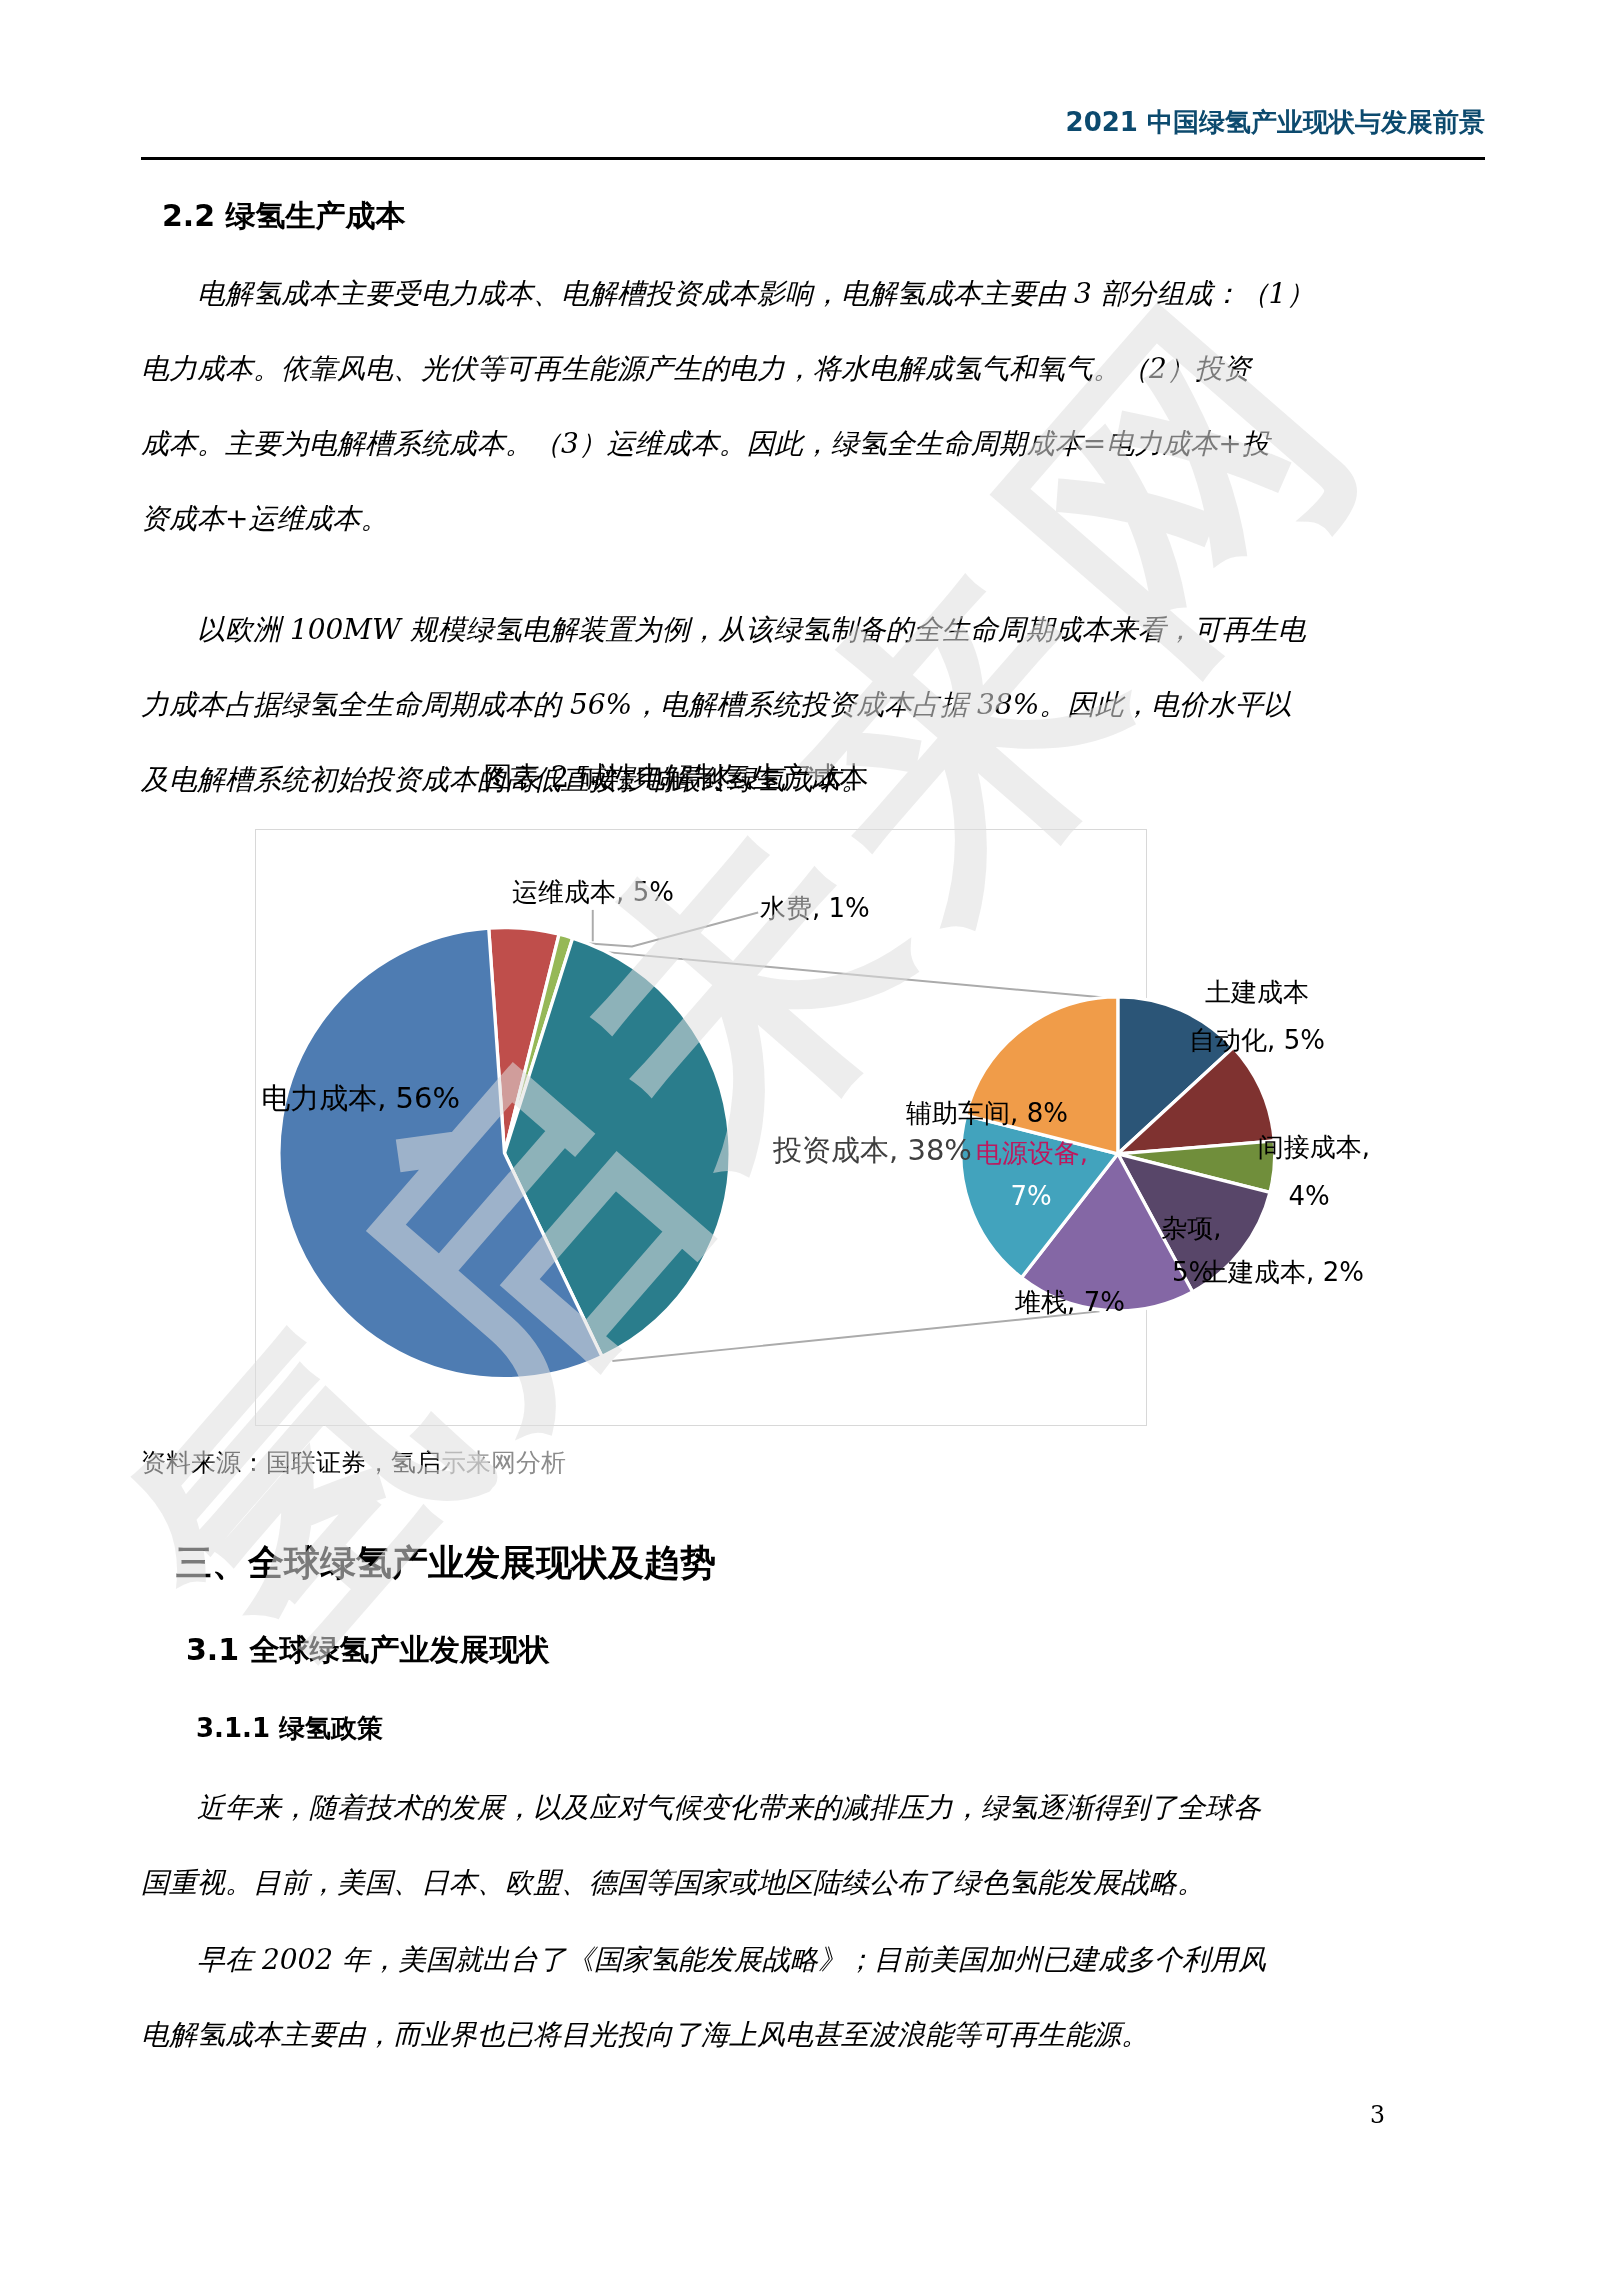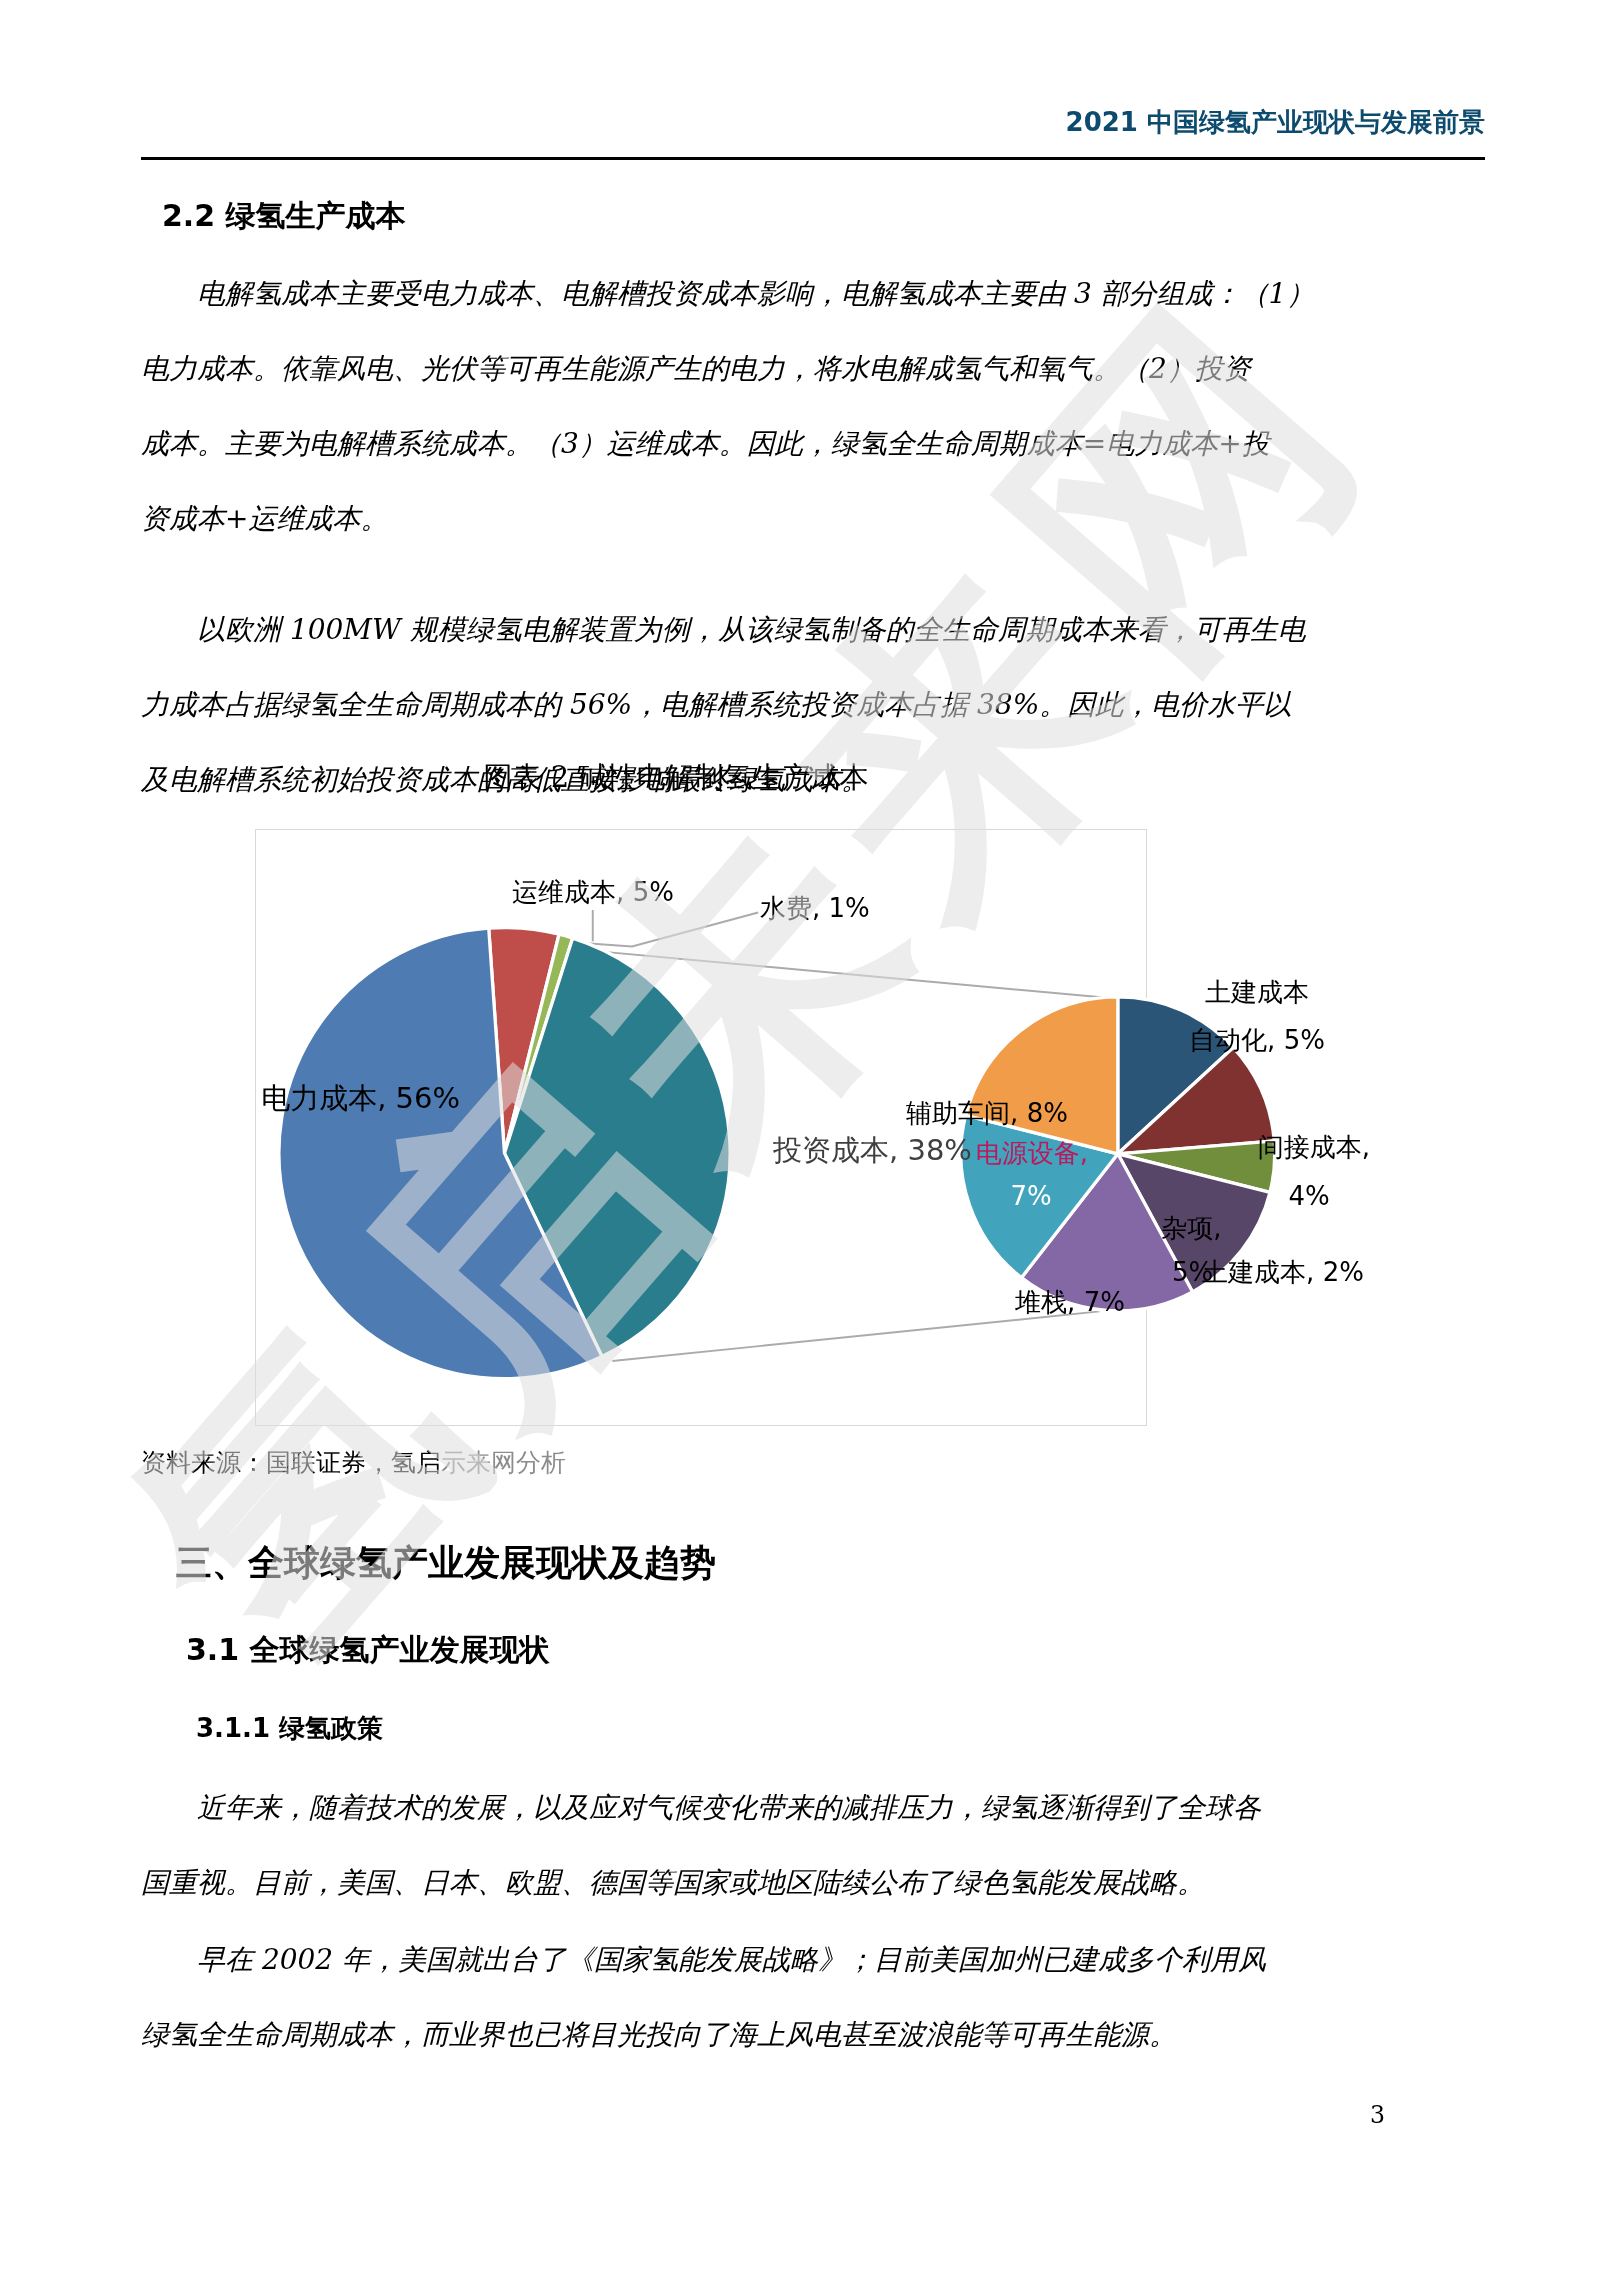--- a/index.html
+++ b/index.html
@@ -140,19 +140,19 @@
 <div class="abs h31">3.1 全球绿氢产业发展现状</div>
 <div class="abs h311">3.1.1 绿氢政策</div>
 
 <div class="abs para p3">
   <span class="line indent">近年来，随着技术的发展，以及应对气候变化带来的减排压力，绿氢逐渐得到了全球各</span>
   <span class="line">国重视。目前，美国、日本、欧盟、德国等国家或地区陆续公布了绿色氢能发展战略。</span>
 </div>
 
 <div class="abs para p4">
   <span class="line indent">早在 2002 年，美国就出台了《国家氢能发展战略》；目前美国加州已建成多个利用风</span>
-  <span class="line">绿氢全生命周期成本，而业界也已将目光投向了海上风电甚至波浪能等可再生能源。</span>
+  <span class="line">电解氢成本主要由，而业界也已将目光投向了海上风电甚至波浪能等可再生能源。</span>
 </div>
 
 <div class="abs page-number">3</div>
 
 <div class="abs watermark">氢启未来网</div>
 
 
 </body></html>

